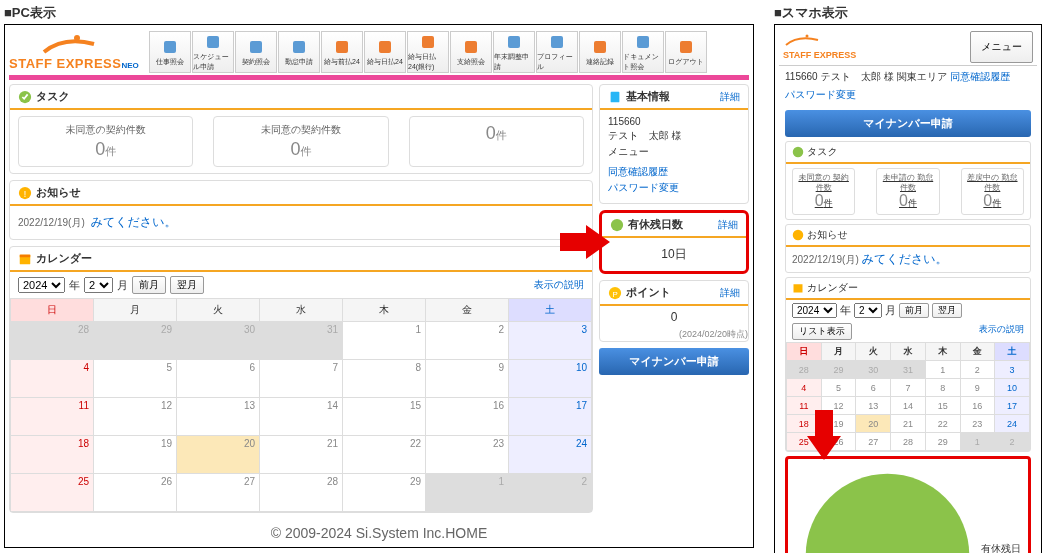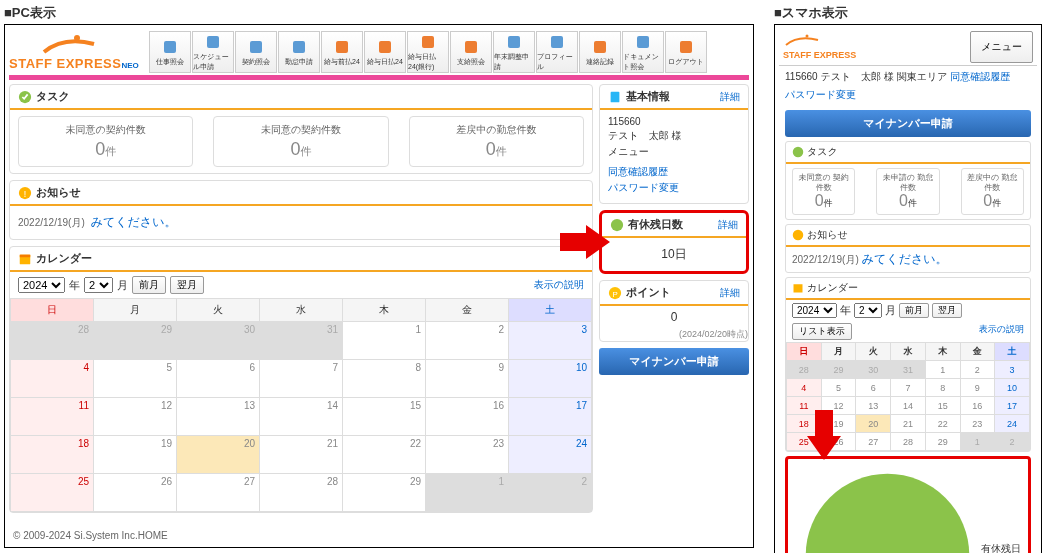--- a/index.html
+++ b/index.html
@@ -66,35 +66,35 @@
 .highlight-box { border: 3px solid #e60000; border-radius: 6px; }
 .yugyou-val { text-align: center; padding: 8px; font-size: 12px; }
 .point-val { text-align: center; padding: 4px; font-size: 12px; }
 .point-date { text-align: right; font-size: 9px; color: #888; }
 .mynumber-btn { background: linear-gradient(#4a90e2,#2866b0); color: #fff; text-align: center; padding: 6px; border-radius: 3px; font-weight: bold; font-size: 11px; cursor: pointer; }
 
 
 .red-arrow { position: absolute; z-index: 10; }
 .red-arrow svg { display: block; }
 
-.footer { font-size: 10px; color: #666; padding: 4px; display: flex; justify-content: flex-start; }
+.footer { font-size: 14px; color: #666; padding: 4px; display: flex; justify-content: center; }
 
 
 .sp-header { display: flex; align-items: center; justify-content: space-between; padding: 2px 4px; border-bottom: 1px solid #ccc; }
 .sp-logo { color: #f58220; font-size: 9px; font-weight: bold; }
 .sp-menu-btn { border: 1px solid #999; background: linear-gradient(#fff,#eee); padding: 8px 10px; font-size: 10px; border-radius: 2px; cursor: pointer; }
 .sp-user { padding: 4px 6px; font-size: 10px; }
 .sp-user .agree { color: #0066cc; }
 .sp-pass { color: #0066cc; font-size: 10px; padding: 0 6px 4px; }
 .sp-mynumber { margin: 4px 6px; }
 .sp-panel { border: 1px solid #ddd; border-radius: 3px; margin: 4px 6px; }
 .sp-panel-h { display: flex; align-items: center; padding: 3px 6px; border-bottom: 2px solid #f5a623; font-size: 10px; }
 .sp-panel-h .picon { width: 12px; height: 12px; margin-right: 3px; }
 .sp-panel-b { padding: 4px 6px; }
-.sp-task-row { display: flex; gap: 21px; }
+.sp-task-row { display: flex; gap: 21px; text-decoration: underline; }
 .sp-task-card { flex: 1; border: 1px solid #ddd; border-radius: 3px; text-align: center; padding: 4px; }
 .sp-task-card .tlabel { font-size: 8px; color: #666; line-height: 1.2; }
 .sp-task-card .tcount { font-size: 16px; color: #888; }
 .sp-task-card .tunit { font-size: 9px; }
 .sp-cal-grid { width: 100%; border-collapse: collapse; }
 .sp-cal-grid th, .sp-cal-grid td { border: 1px solid #ddd; text-align: center; font-size: 9px; }
 .sp-cal-grid th { padding: 2px; background: #f5f5f5; }
 .sp-cal-grid th.sun { background: #fdd; color: #c00; }
 .sp-cal-grid th.sat { background: #ddf; color: #06c; }
 .sp-cal-grid td { height: 18px; padding: 1px; color: #888; }
@@ -228,21 +228,20 @@
               <div class="task-row" id="pc-tasks">
                   <div class="task-card">
                     <div class="tlabel">未同意の契約件数</div>
                     <div><span class="tcount">0</span><span class="tunit">件</span></div>
                   </div>
                   <div class="task-card">
                     <div class="tlabel">未同意の契約件数</div>
                     <div><span class="tcount">0</span><span class="tunit">件</span></div>
                   </div>
                   <div class="task-card">
-                    <div class="tlabel">差戻中の勤怠件数</div>
                     <div><span class="tcount">0</span><span class="tunit">件</span></div>
                   </div>
                 </div>
             </div>
           </div>
 
           <div class="panel">
             <div class="panel-h">
               <svg class="picon" viewBox="0 0 16 16">
                   <circle cx="8" cy="8" r="7" fill="#ffb300"></circle>

